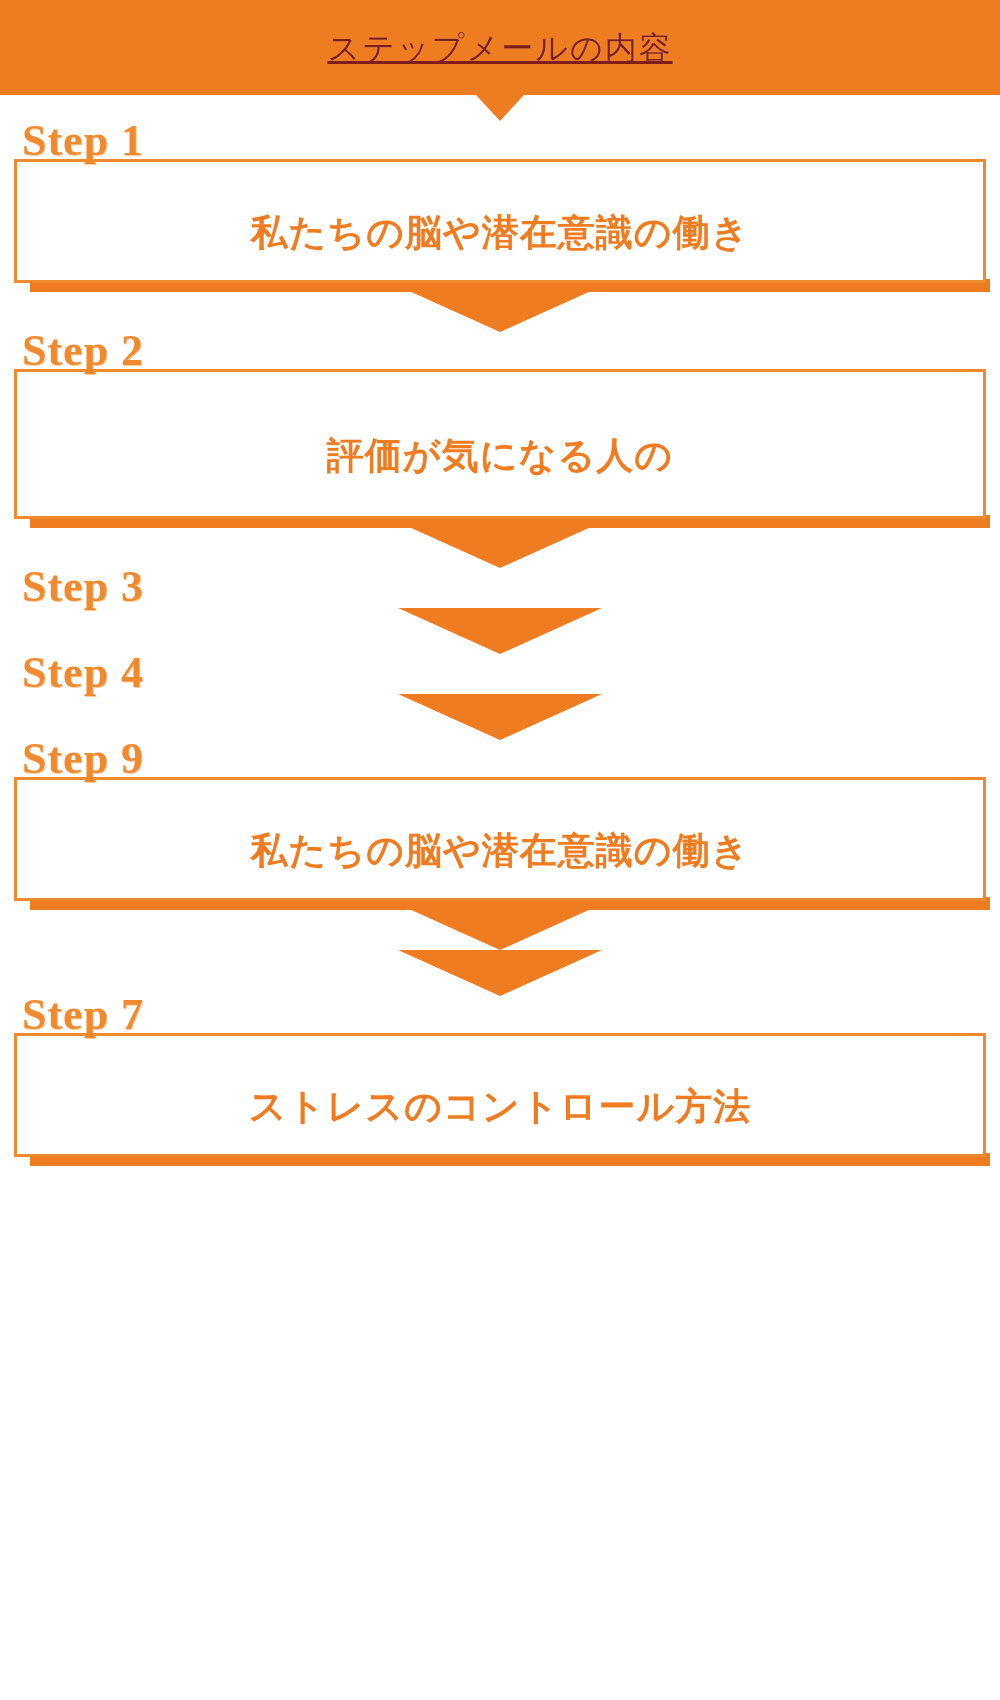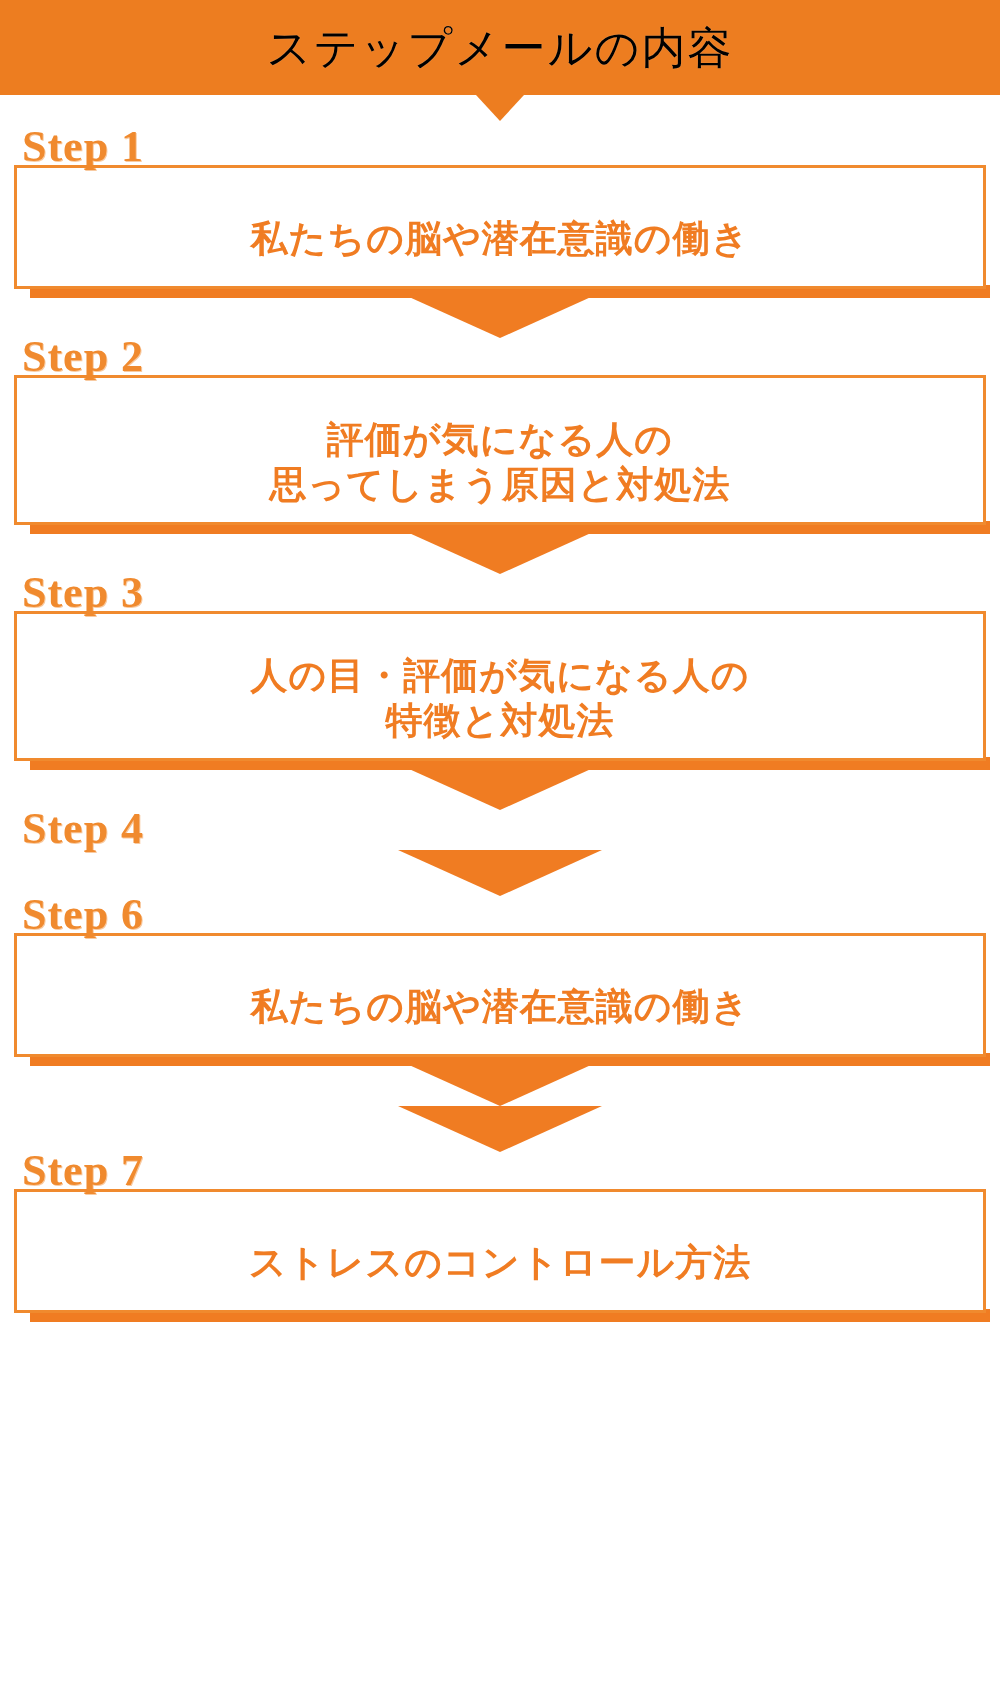--- a/index.html
+++ b/index.html
@@ -25,44 +25,45 @@
   .header {
     position: relative;
     width: 1000px;
     height: 95px;
     background: #ED7D20;
     display: flex;
     align-items: center;
     justify-content: center;
   }
   .header-title {
-    color: #000000;
-    font-size: 44px;
+    color: #7f1d1d;
+    font-size: 32px;
     font-weight: 400;
     letter-spacing: 2px;
     line-height: 1;
     font-family: "DejaVu Sans", "Liberation Sans", sans-serif;
     text-shadow: 0 0 1px rgba(255,255,255,0.4);
+    text-decoration: underline;
   }
   .header-notch {
     position: absolute;
     left: 50%;
     top: 95px;
     transform: translateX(-50%);
     width: 0;
     height: 0;
     border-left: 24px solid transparent;
     border-right: 24px solid transparent;
     border-top: 26px solid #ED7D20;
   }
 
   
   .steps {
     position: relative;
-    padding-top: 30px;
+    padding-top: 24px;
   }
 
   .step {
     position: relative;
     width: 1000px;
   }
 
   .step-label {
     position: relative;
     z-index: 4;
@@ -164,54 +165,44 @@
       <div class="arrow-tri"></div>
     </div>
 
     <div class="step">
       <div class="step-label">Step 2</div>
       <div class="step-box-wrap">
         <div class="step-box-base"></div>
         <div class="step-box h2">
           <div class="step-text">
             <div>評価が気になる人の</div>
-            <div>思ってしまう原因と対処法</div>
           </div>
         </div>
       </div>
     </div>
     <div class="arrow">
       <div class="arrow-tri"></div>
     </div>
 
     <div class="step">
       <div class="step-label">Step 3</div>
-      <div class="step-box-wrap">
-        <div class="step-box-base"></div>
-        <div class="step-box h2">
-          <div class="step-text">
-            <div>人の目・評価が気になる人の</div>
-            <div>特徴と対処法</div>
-          </div>
-        </div>
-      </div>
     </div>
     <div class="arrow">
       <div class="arrow-tri"></div>
     </div>
 
     <div class="step">
       <div class="step-label">Step 4</div>
     </div>
     <div class="arrow">
       <div class="arrow-tri"></div>
     </div>
 
     <div class="step">
-      <div class="step-label">Step 6</div>
+      <div class="step-label">Step 9</div>
       <div class="step-box-wrap">
         <div class="step-box-base"></div>
         <div class="step-box h1">
           <div class="step-text">
             <div>私たちの脳や潜在意識の働き</div>
           </div>
         </div>
       </div>
     </div>
     <div class="arrow">

